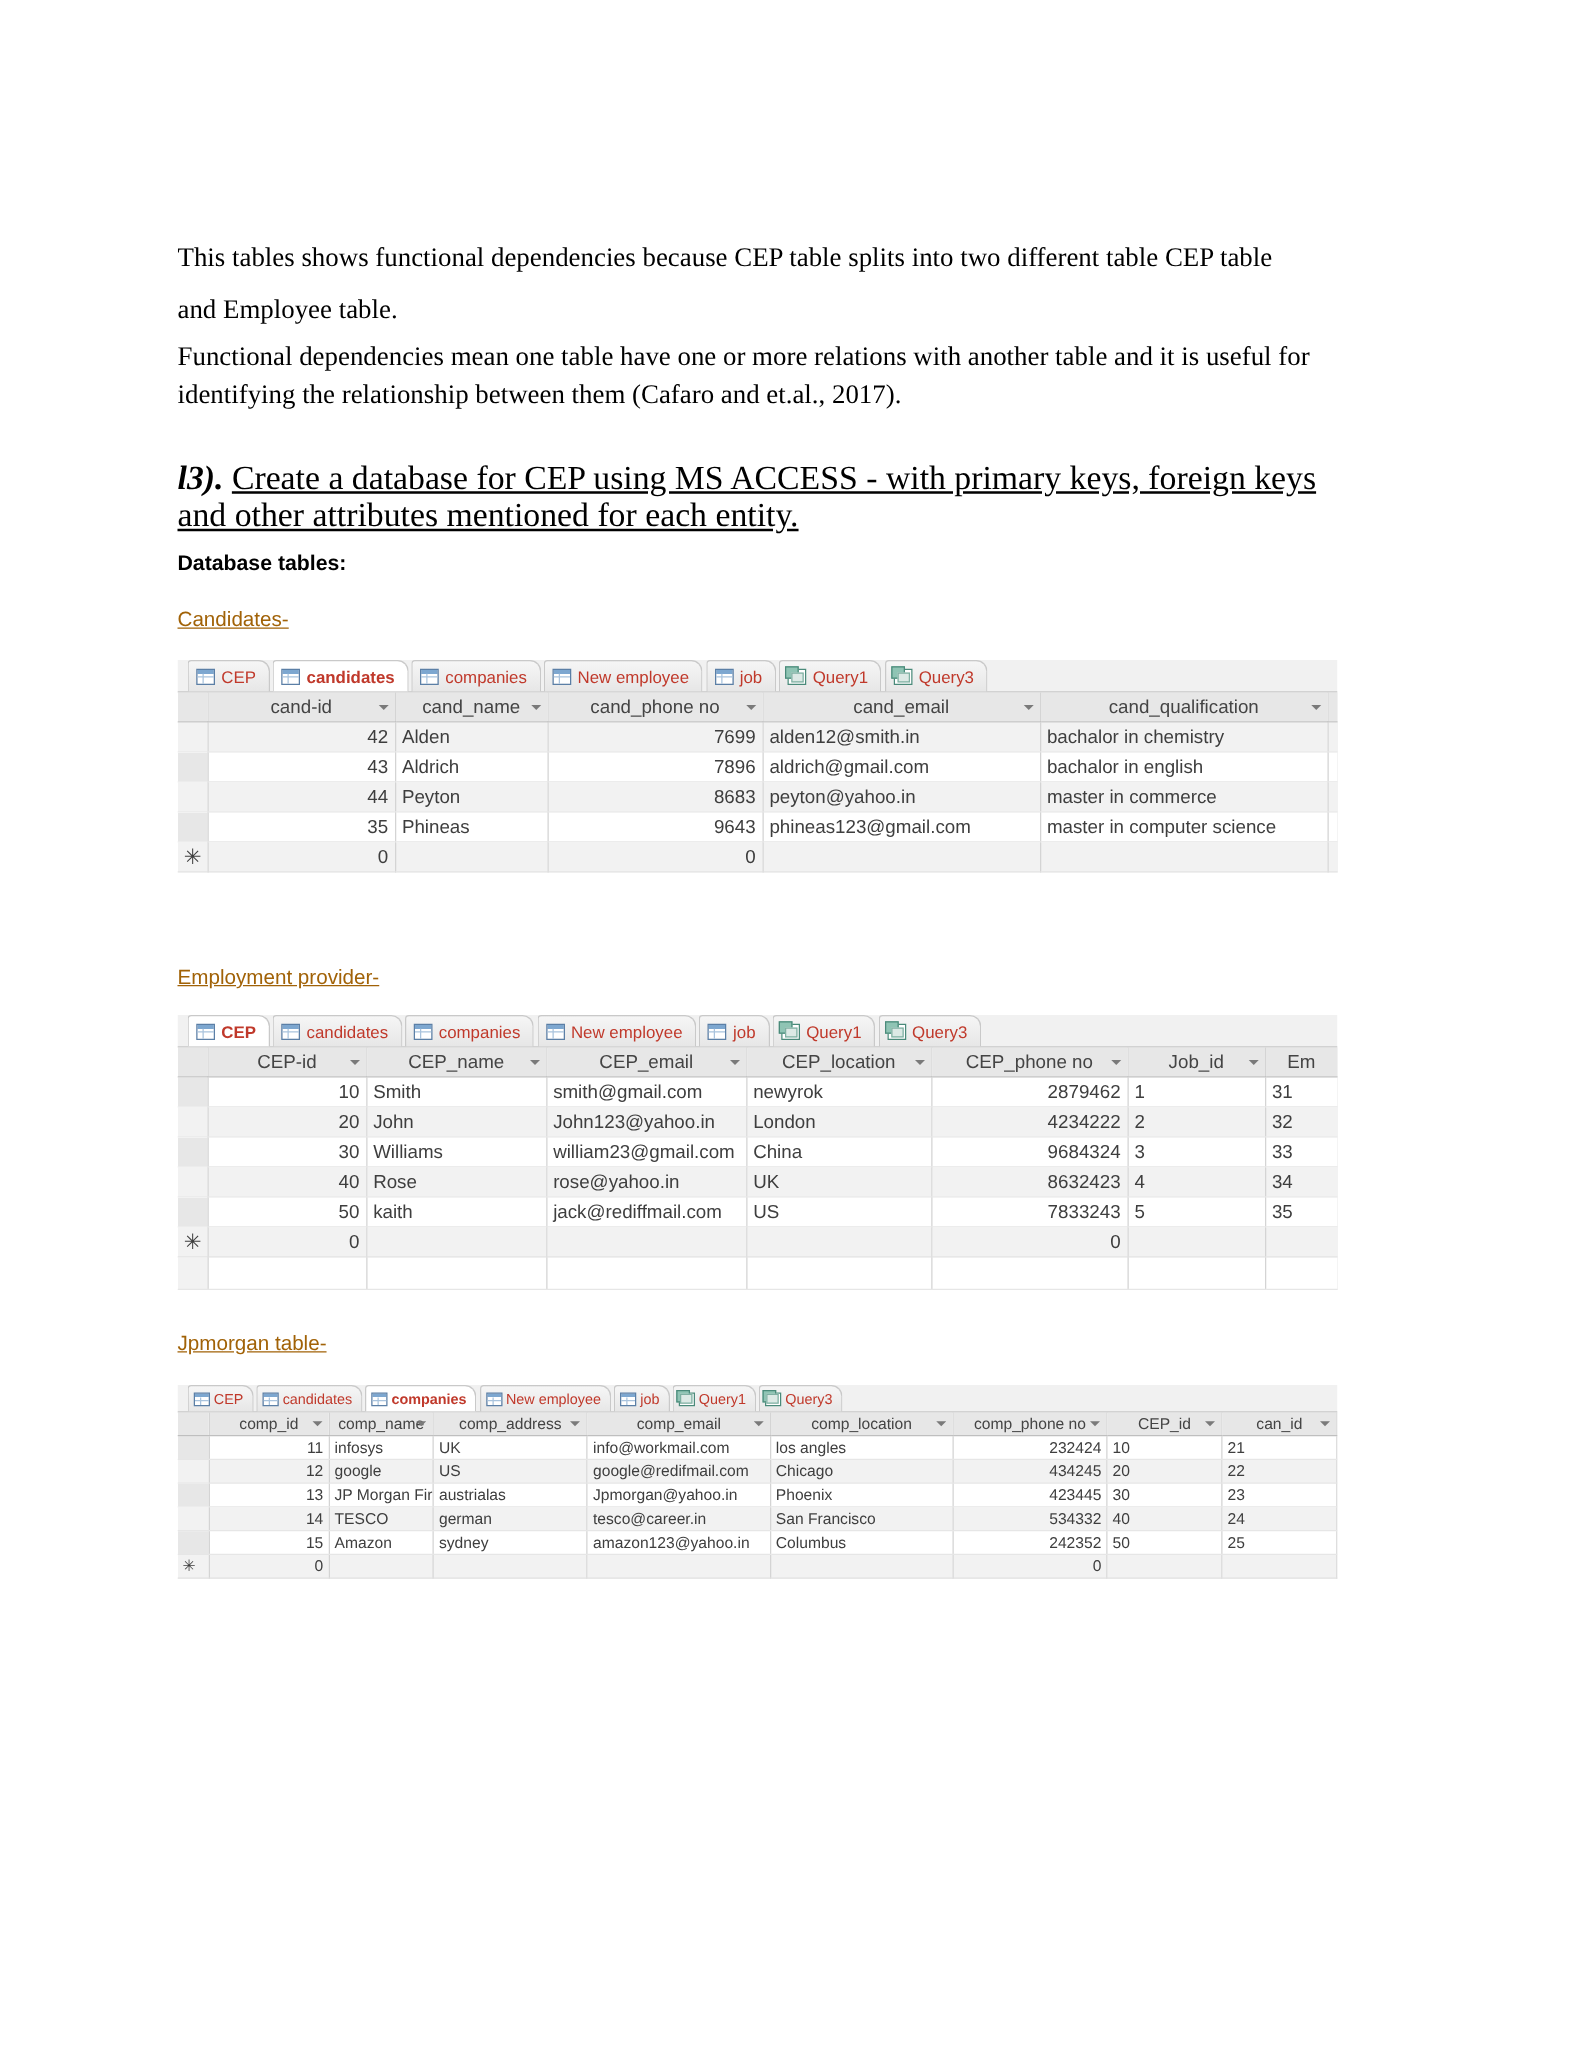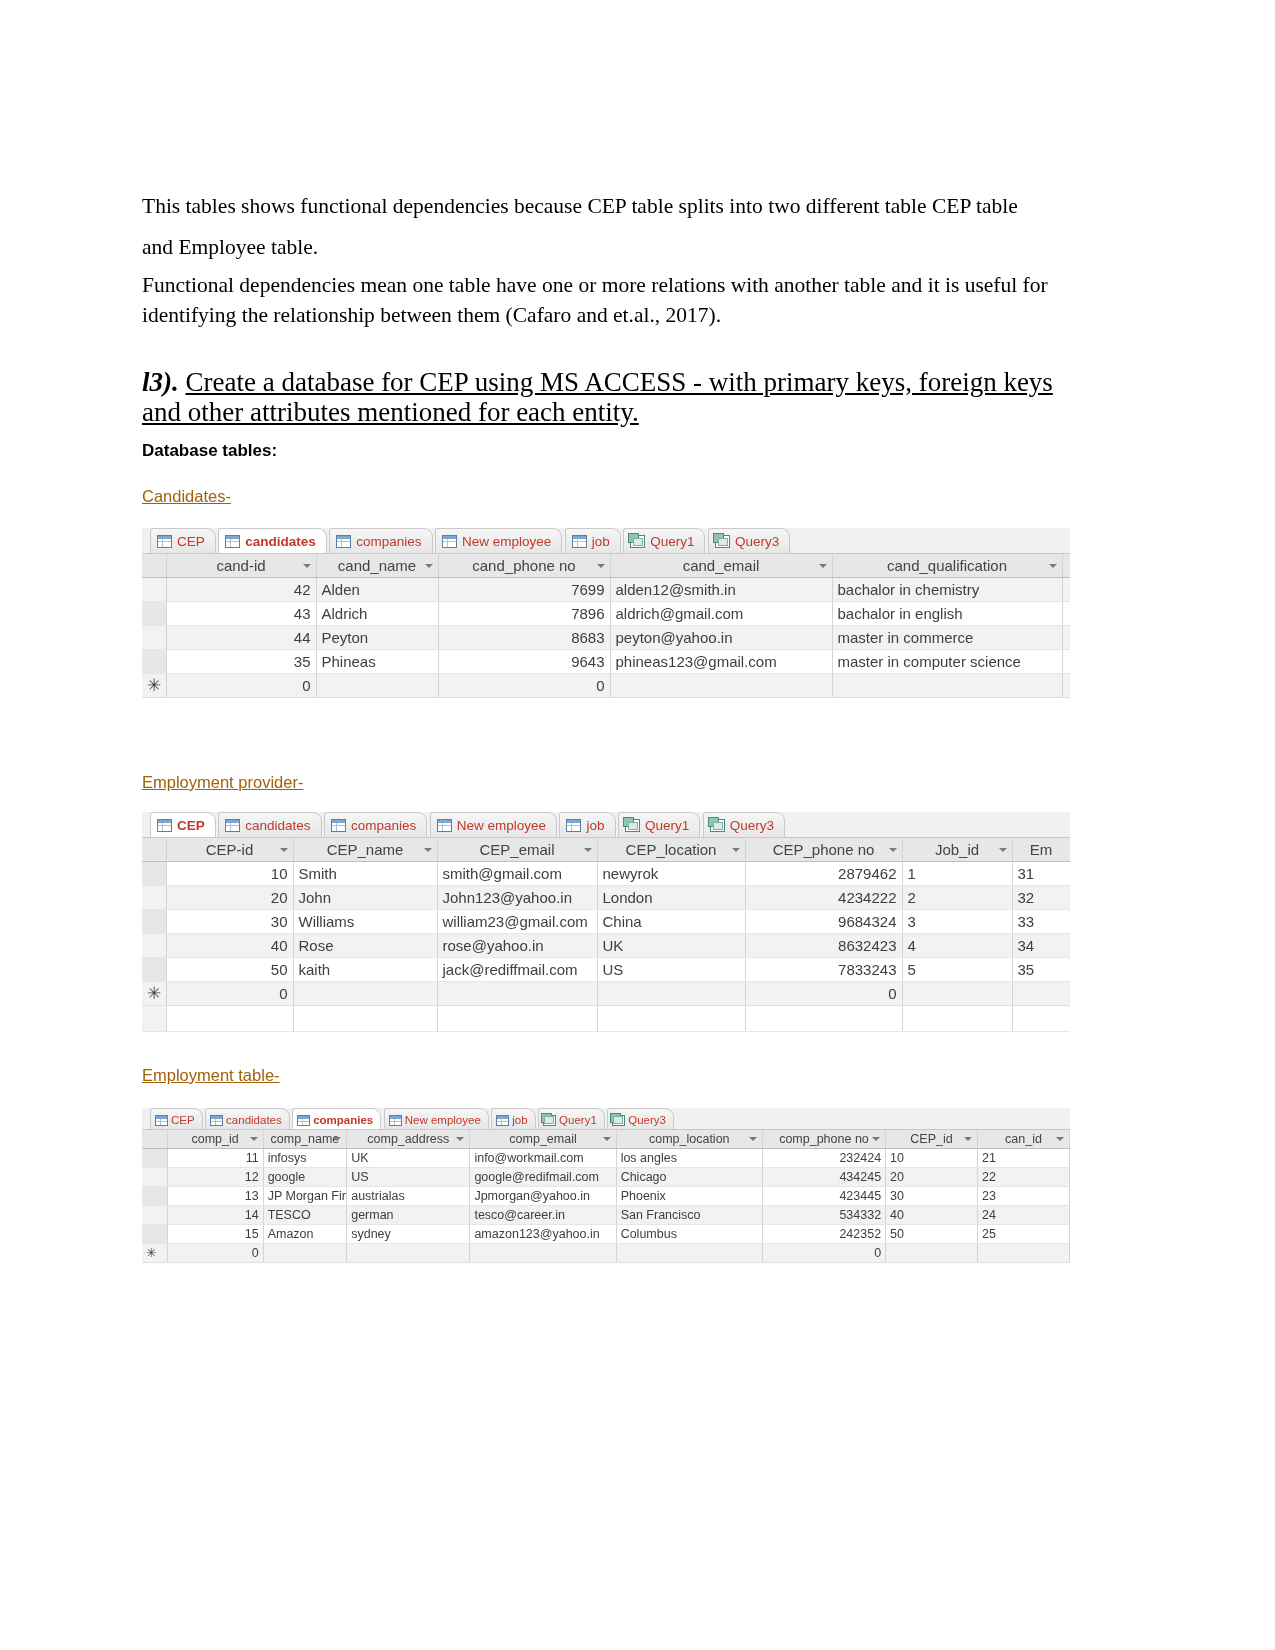--- a/index.html
+++ b/index.html
@@ -198,21 +198,21 @@
 
   <div class="q-head">
     <span class="num">l3).</span>
     <span class="u">Create a database for CEP using MS ACCESS - with primary keys, foreign keys and other attributes mentioned for each entity.</span>
   </div>
 
   <div class="bold-label">Database tables:</div>
 
   <div class="sec-label sec-cand">Candidates-</div>
   <div class="sec-label sec-emp">Employment provider-</div>
-  <div class="sec-label sec-comp">Employment table-</div>
+  <div class="sec-label sec-comp">Jpmorgan table-</div>
 
   <div class="access acc-cand">
     <div class="tabstrip">
       <div class="tab"><span class="ticon"></span><span>CEP</span></div>
       <div class="tab active"><span class="ticon"></span><span>candidates</span></div>
       <div class="tab"><span class="ticon"></span><span>companies</span></div>
       <div class="tab"><span class="ticon"></span><span>New employee</span></div>
       <div class="tab"><span class="ticon"></span><span>job</span></div>
       <div class="tab"><span class="qicon"></span><span>Query1</span></div>
       <div class="tab"><span class="qicon"></span><span>Query3</span></div>

